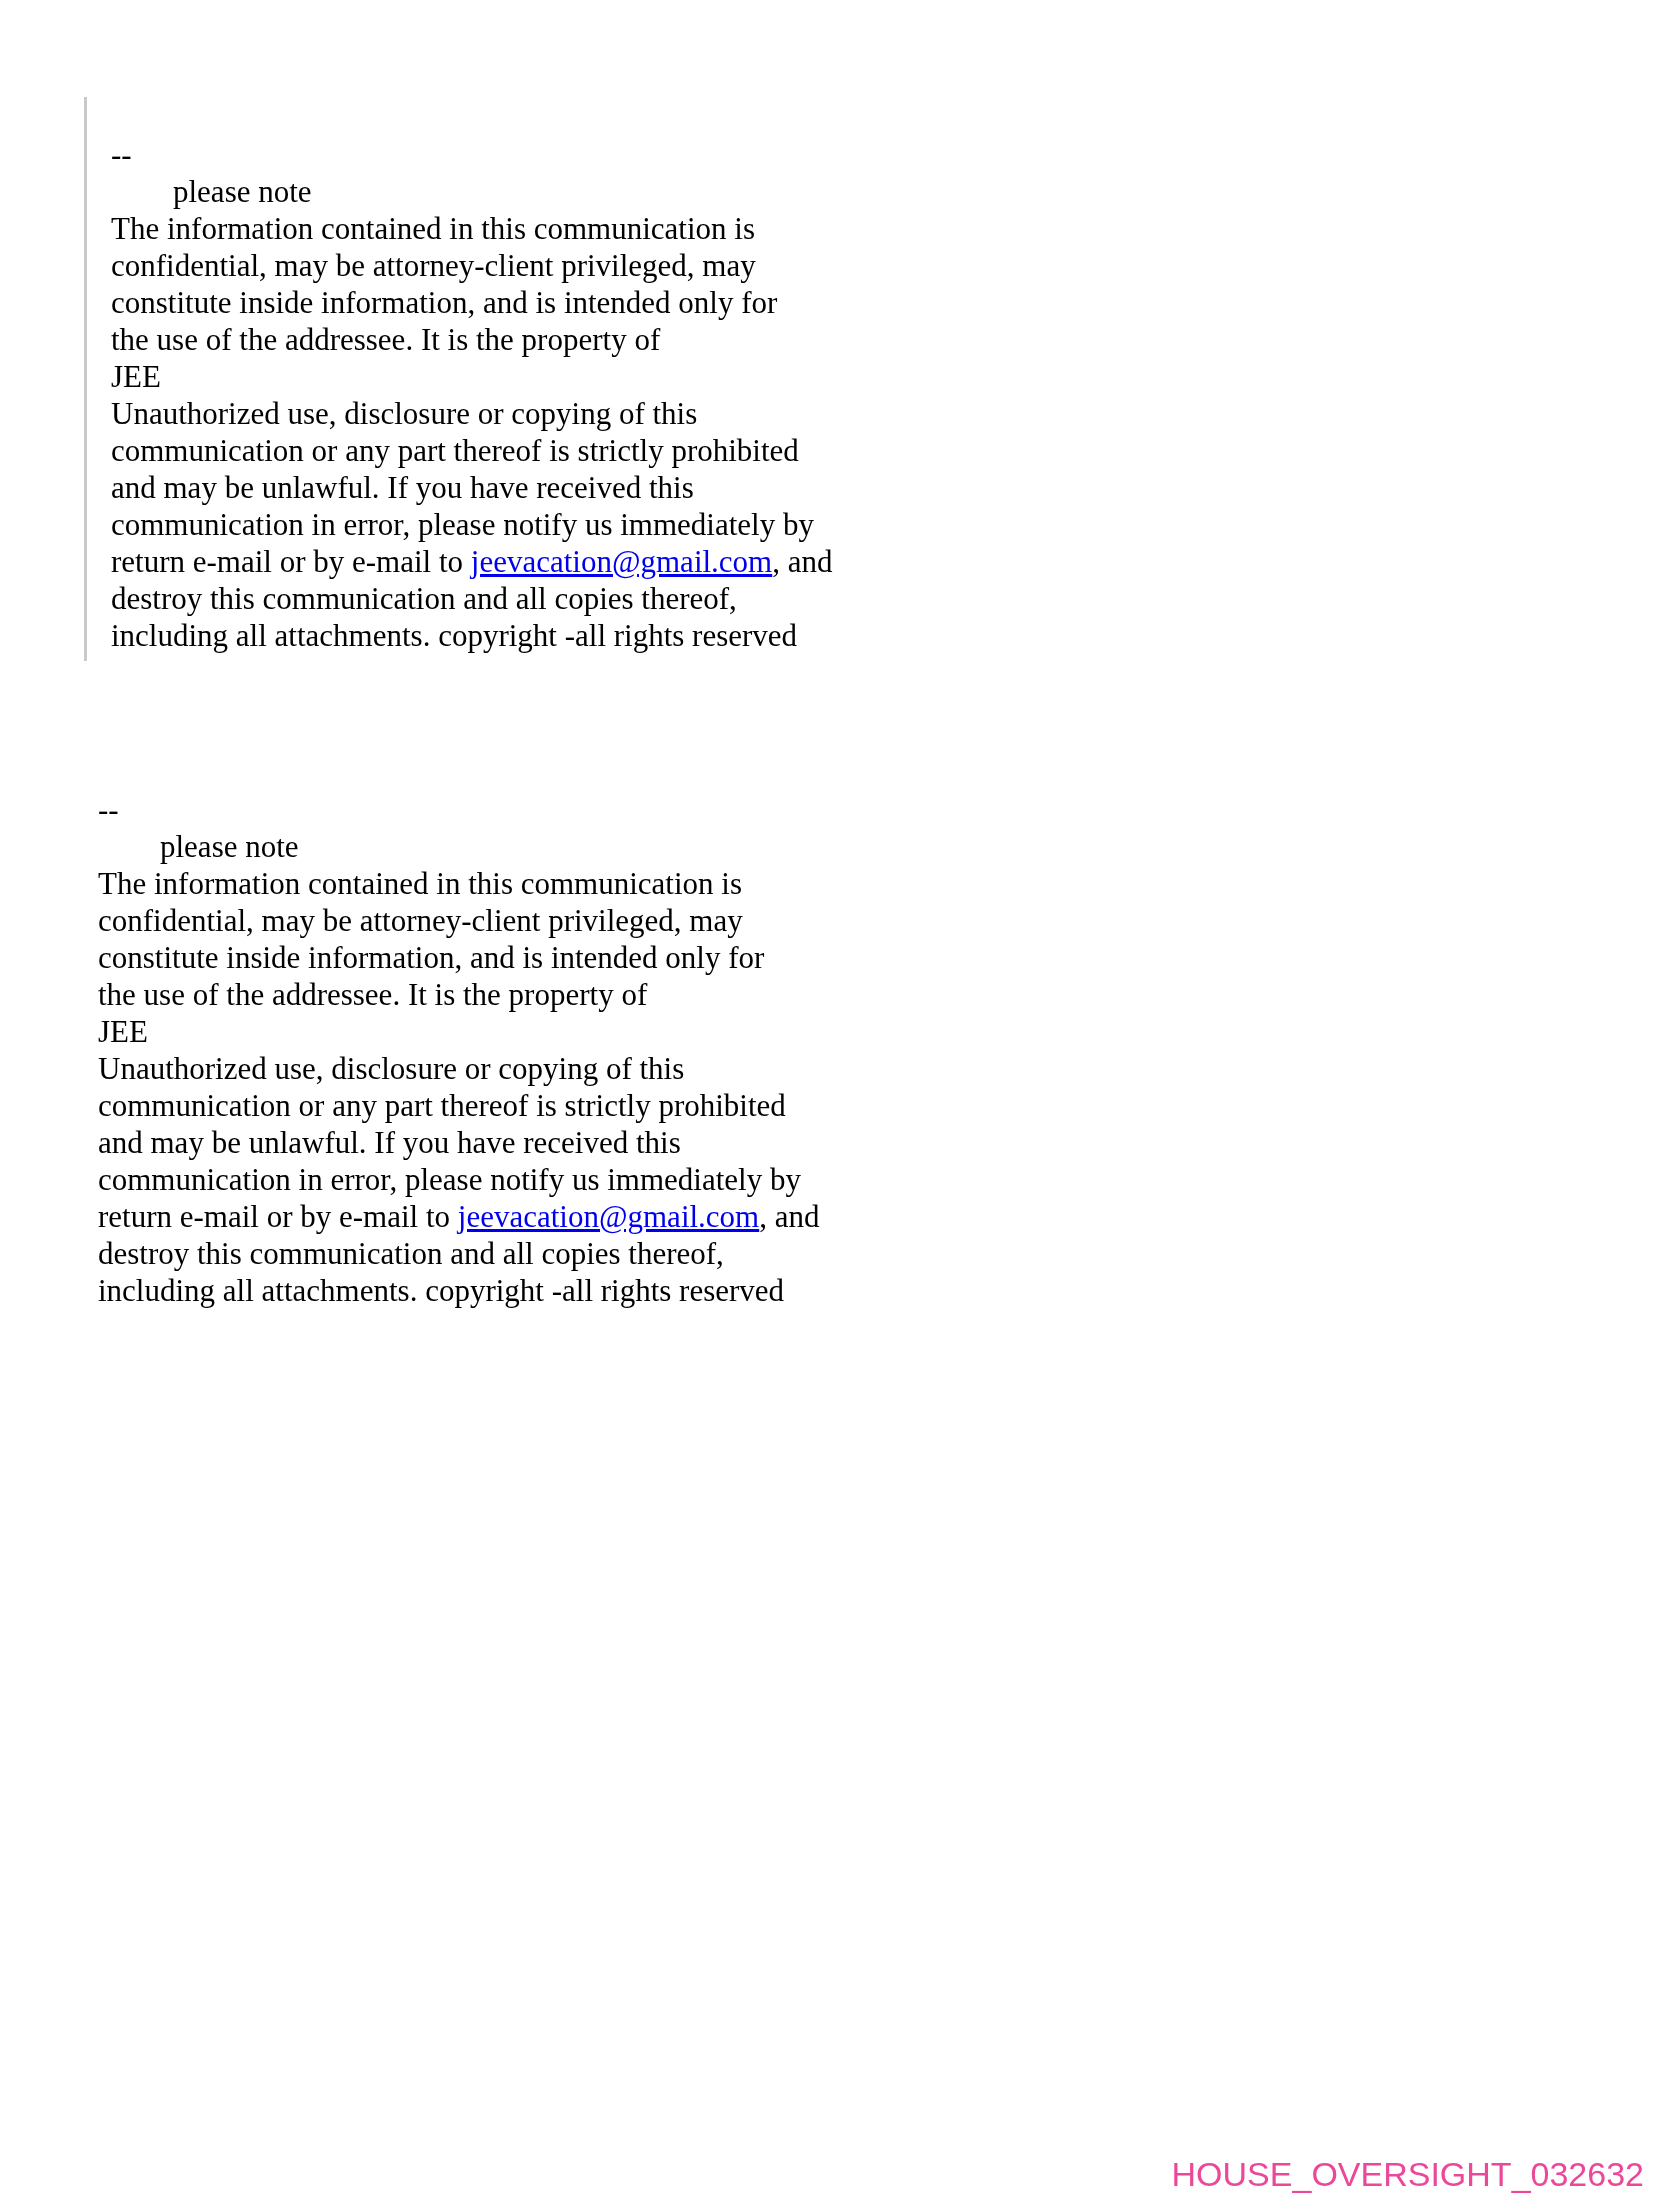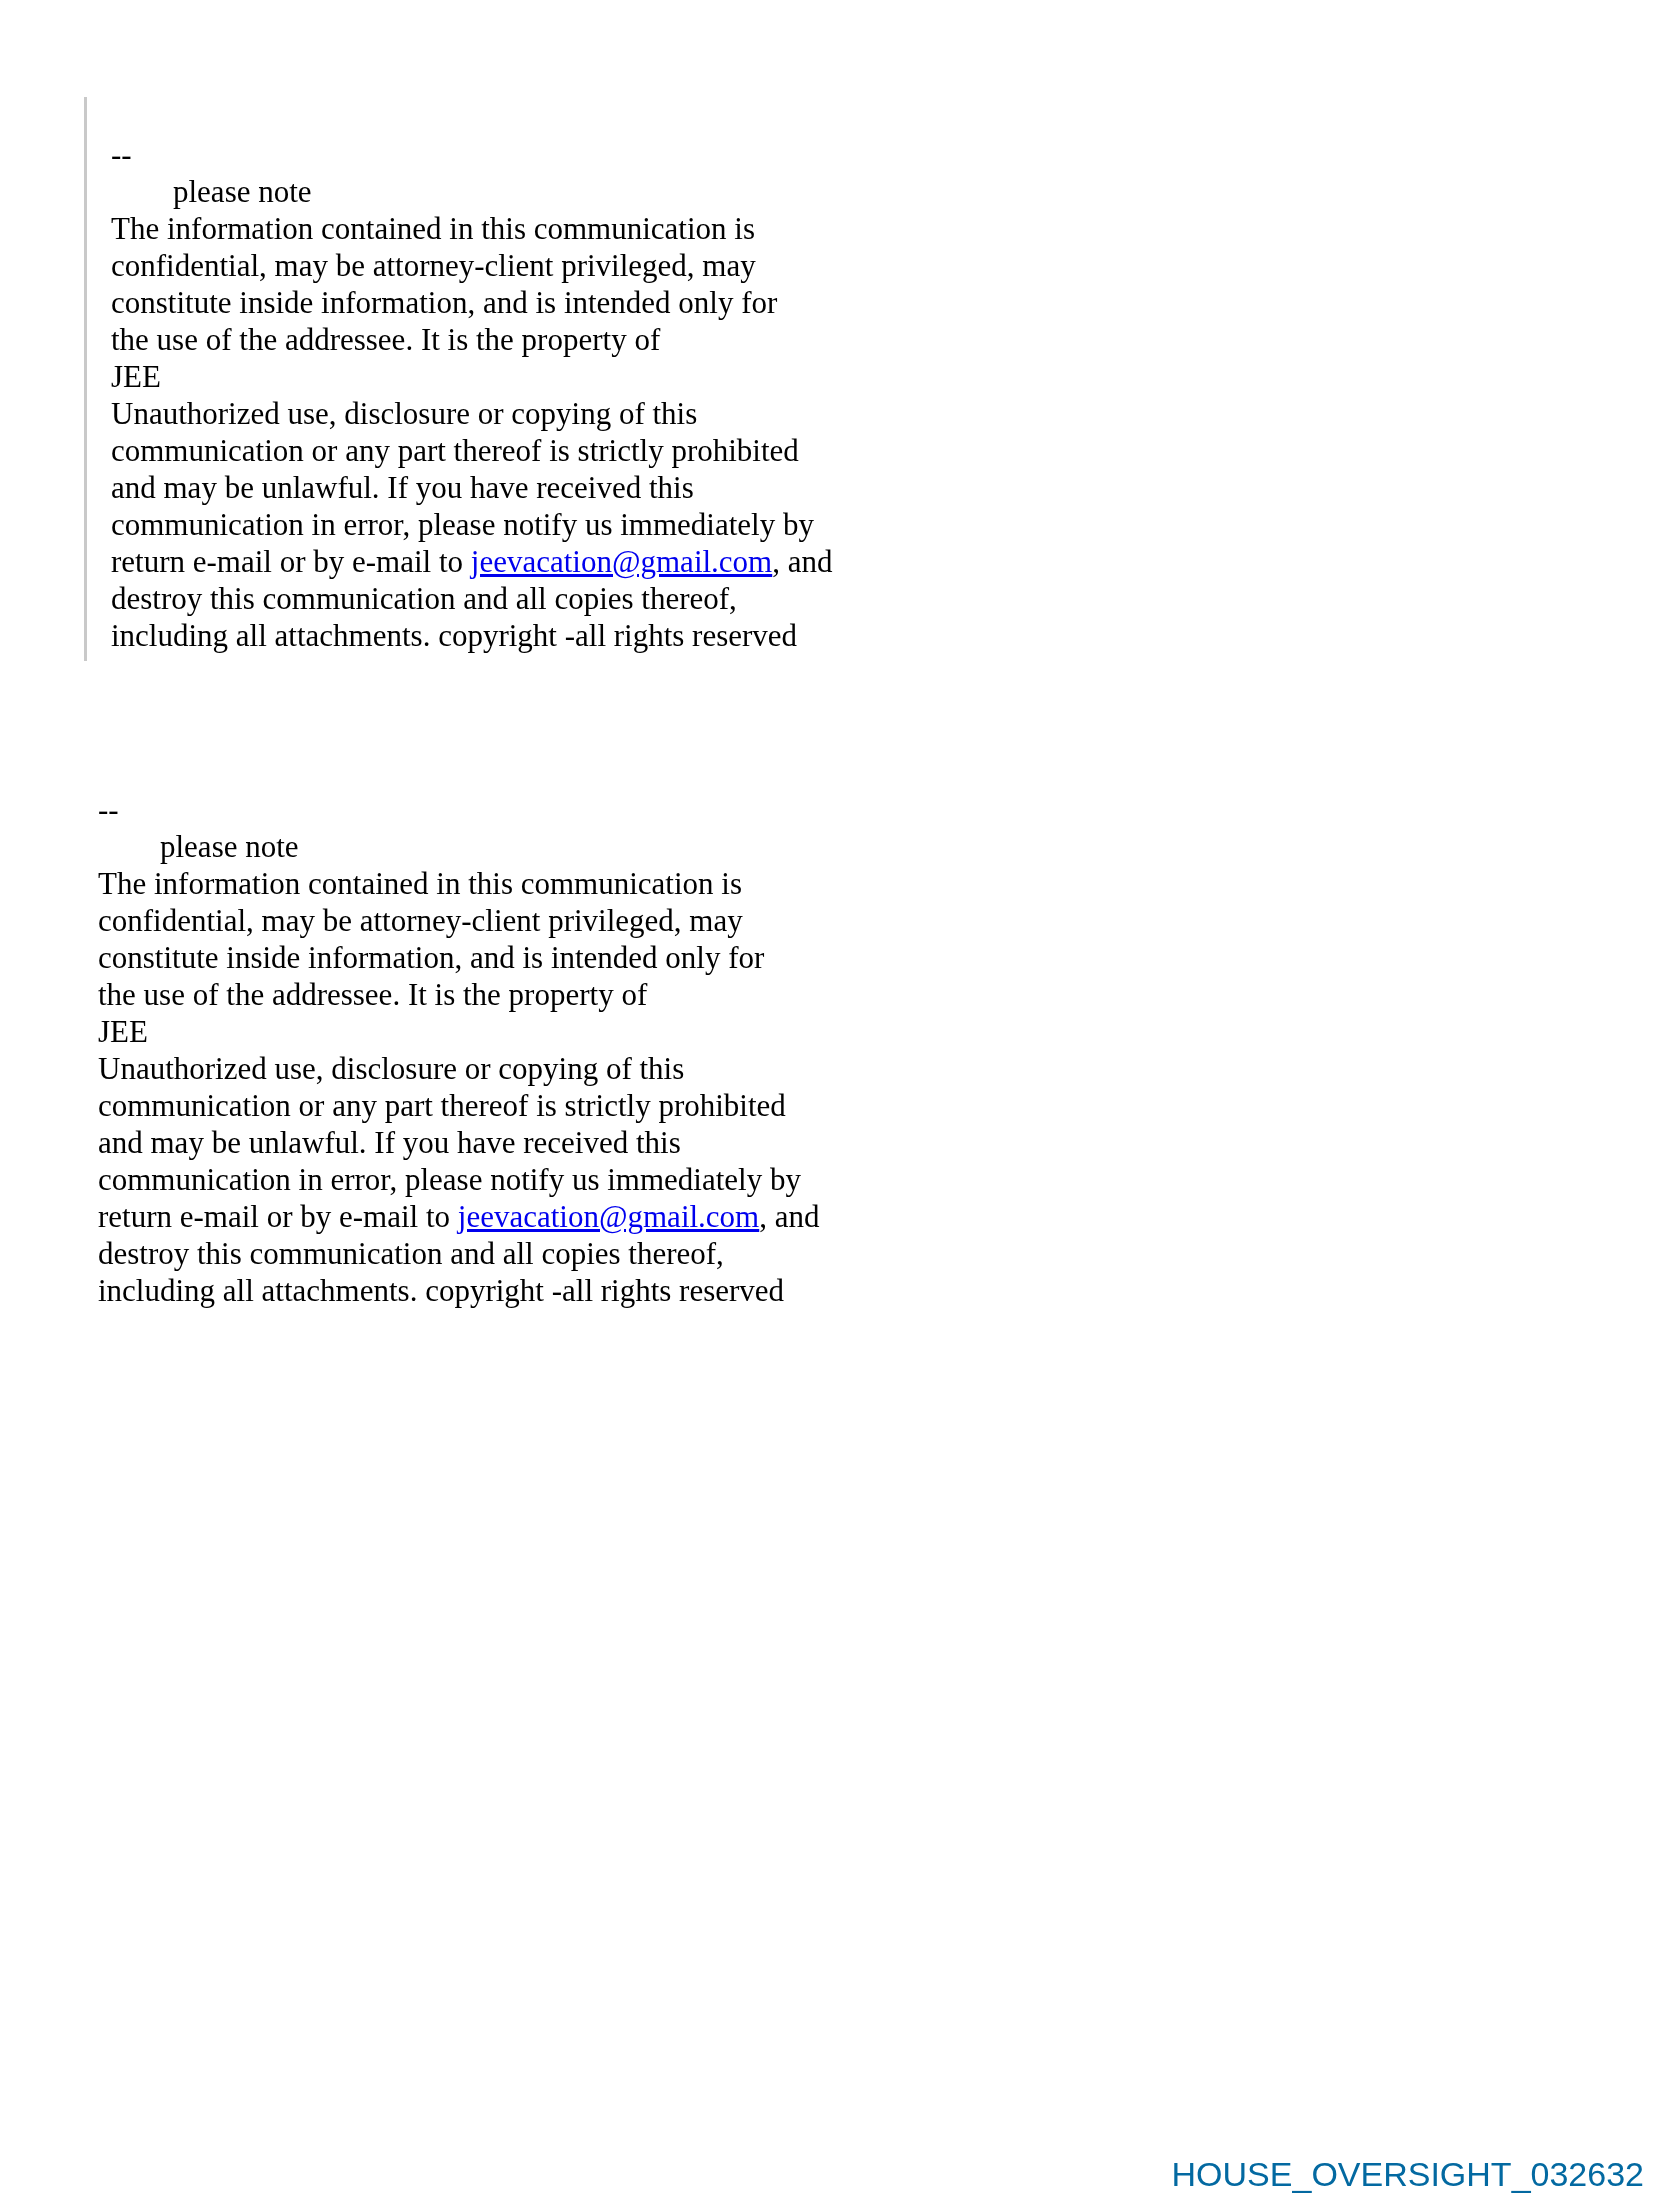--- a/index.html
+++ b/index.html
@@ -35,21 +35,21 @@
   .line { white-space: pre-wrap; }
   .email-link {
   }
   .bates-label {
     position: absolute;
     top: 2156px;
     right: 25px;
     font-family: "Liberation Sans", sans-serif;
     font-size: 34px;
     line-height: 37px;
-    color: #0369a1;
+    color: #ec4899;
     white-space: nowrap;
   }
 </style>
 </head>
 <body>
 
 <div id="page">
 
   <div class="quote-bar" style="background: rgb(201, 201, 201);"></div>
 

